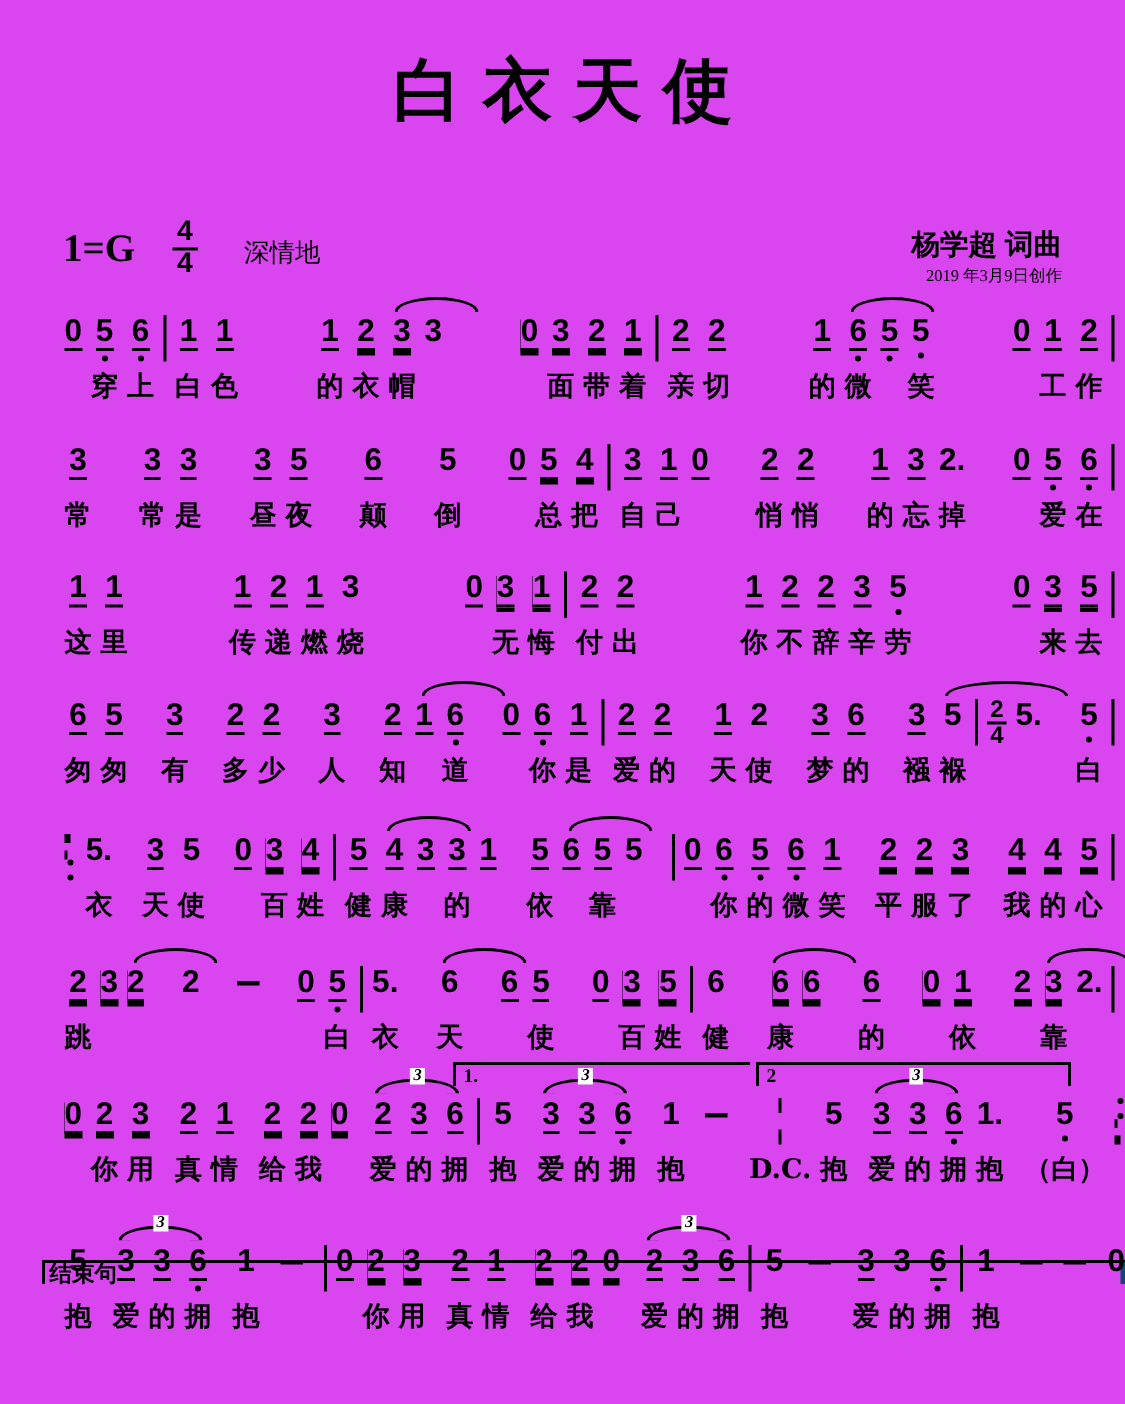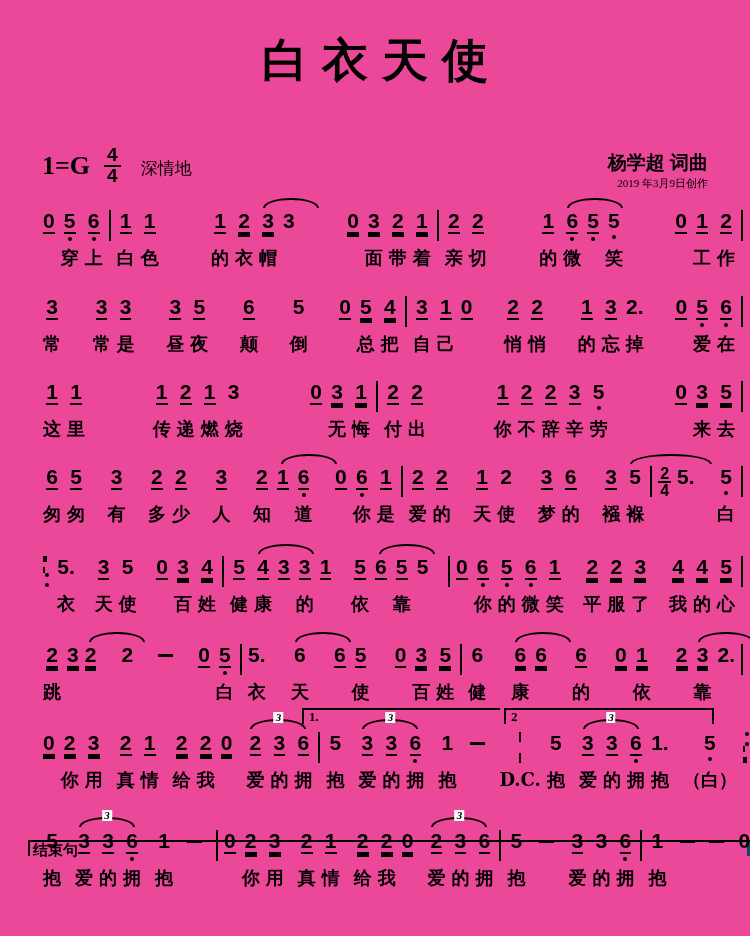--- a/index.html
+++ b/index.html
@@ -1,23 +1,23 @@
 <!DOCTYPE html>
 <html><head>
 <meta charset="utf-8">
 <style>
   html,body{margin:0;padding:0;background:#ffffff;}
-  .page{position:relative;width:750px;height:936px;background:#ec4899;overflow:hidden;
+  .page{position:relative;width:750px;height:936px;background:#d946ef;overflow:hidden;
         font-family:"Liberation Sans",sans-serif;color:#000;}
   .title{position:absolute;top:30px;left:0;width:100%;text-align:center;
          font-size:46px;font-weight:900;letter-spacing:14px;text-indent:14px;
          font-family:"Liberation Sans",sans-serif;}
   .subtitle{position:absolute;top:96px;left:0;width:100%;text-align:center;
             font-size:17px;font-weight:bold;}
-  .keyrow{position:absolute;top:146px;left:42px;display:flex;align-items:center;gap:14px;}
+  .keyrow{position:absolute;top:146px;left:42px;display:flex;align-items:center;gap:25px;}
   .keysig{font-family:"Liberation Serif",serif;font-size:26px;font-weight:bold;}
   .meter{display:flex;flex-direction:column;align-items:center;font-weight:bold;
          font-size:19px;line-height:18px;}
   .meter .mt{border-bottom:2px solid #000;padding:0 3px 1px 3px;}
   .tempo{font-size:17px;font-weight:normal;margin-left:6px;margin-top:6px;}
   .credit{position:absolute;top:150px;right:42px;text-align:center;font-size:19px;font-weight:bold;}
   .cdate{position:absolute;top:176px;right:42px;text-align:left;font-size:11px;
          font-family:"Liberation Serif",serif;}
 
   .sheet{position:absolute;left:0;top:0;width:750px;height:936px;}

